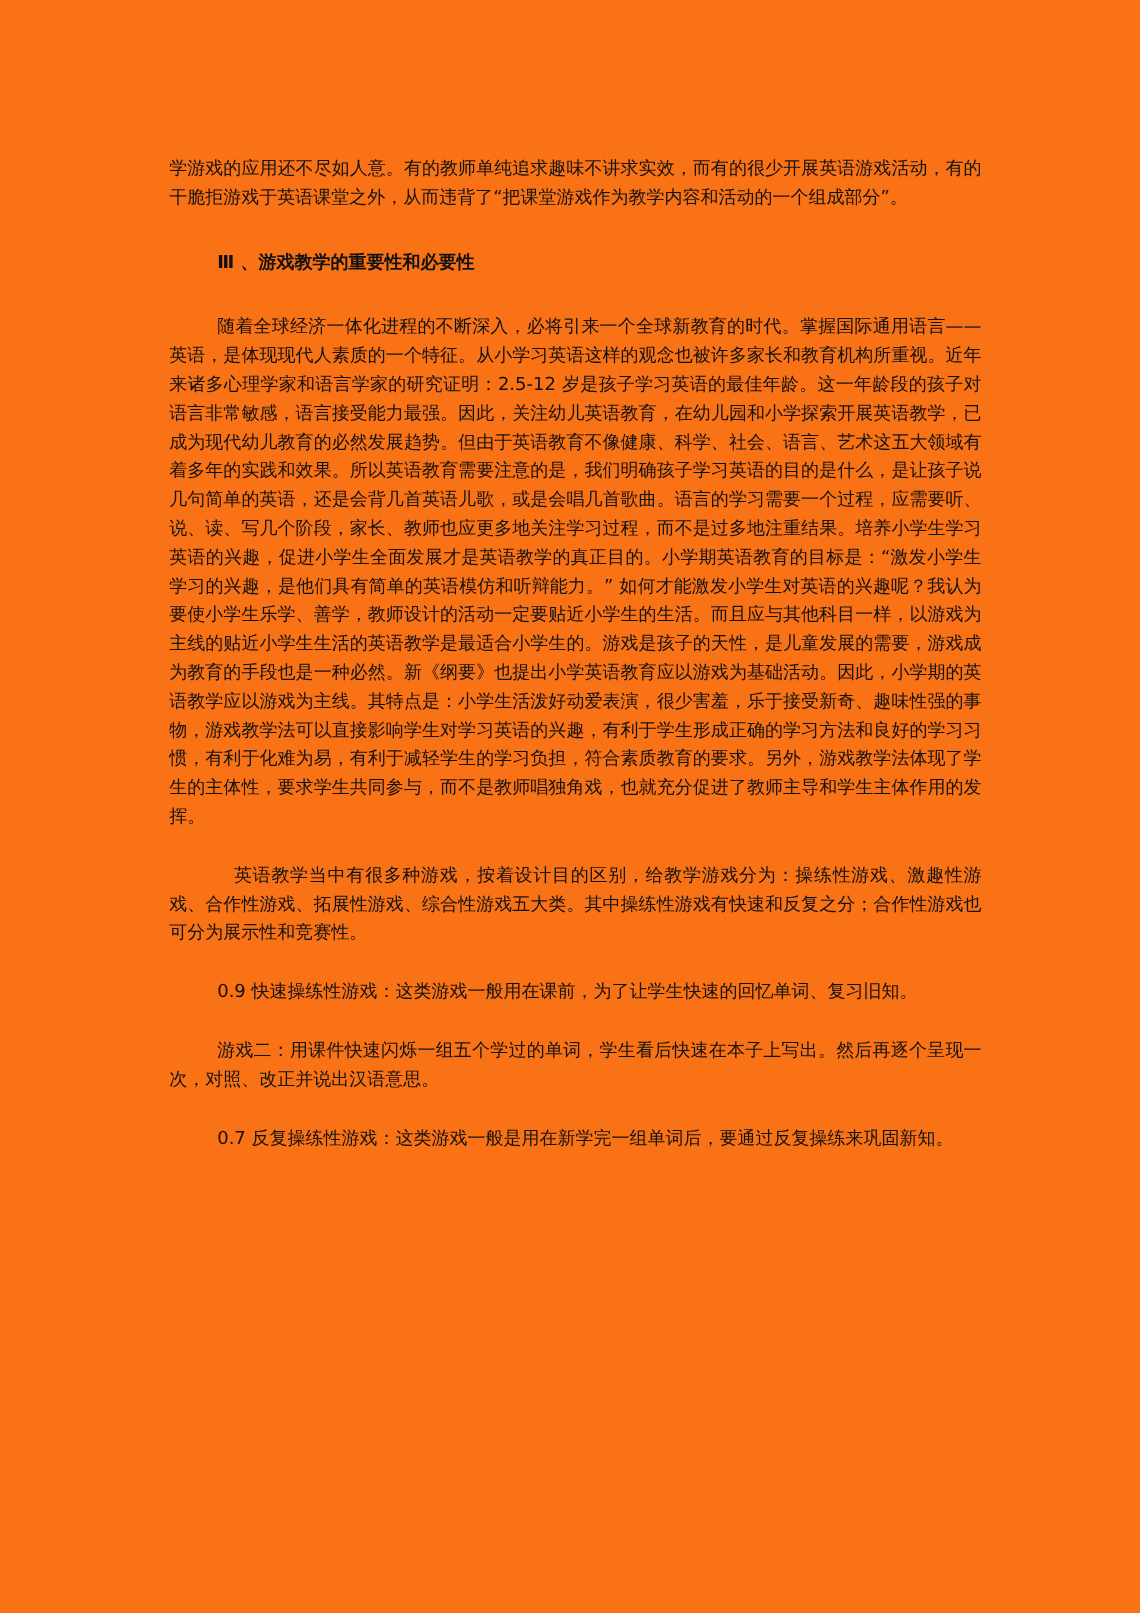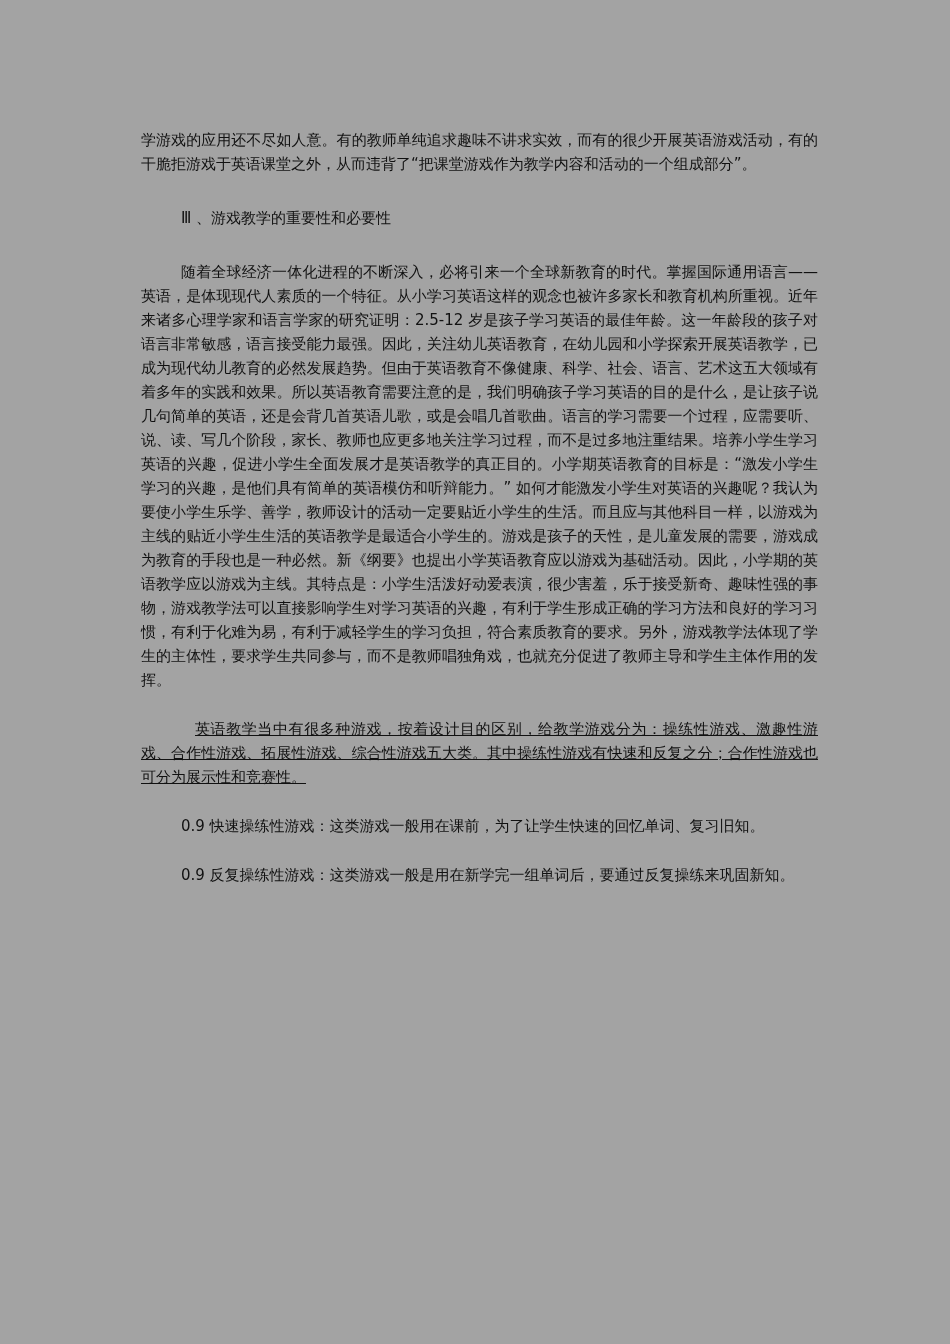--- a/index.html
+++ b/index.html
@@ -10,53 +10,53 @@
   body {
     width: 950px;
     height: 1344px;
     font-family: "DejaVu Sans", "Liberation Sans", sans-serif;
   }
   .page {
     box-sizing: border-box;
     width: 950px;
     height: 1344px;
     padding: 128px 132px 40px 141px;
-    background: #a3a3a3;
+    background: #f97316;
     overflow: hidden;
   }
   .content p {
     margin: 0 0 25px 0;
     font-size: 15px;
     line-height: 1.6;
     color: #111111;
     text-align: justify;
     word-break: break-all;
   }
   .content p.intro {
     text-indent: 0;
   }
   .content p.body {
     text-indent: 40px;
   }
   .content p.body-wide {
     text-indent: 54px;
-    text-decoration: underline;
   }
   .content p.heading {
-    font-weight: normal;
+    font-weight: bold;
     text-indent: 40px;
     margin-top: 30px;
     margin-bottom: 30px;
   }
 </style>
 </head>
 <body>
 
 <div class="page">
   <div class="content" id="doc-content">
       <p class="intro">学游戏的应用还不尽如人意。有的教师单纯追求趣味不讲求实效，而有的很少开展英语游戏活动，有的干脆拒游戏于英语课堂之外，从而违背了“把课堂游戏作为教学内容和活动的一个组成部分”。</p>
       <p class="heading">Ⅲ 、游戏教学的重要性和必要性</p>
       <p class="body">随着全球经济一体化进程的不断深入，必将引来一个全球新教育的时代。掌握国际通用语言——英语，是体现现代人素质的一个特征。从小学习英语这样的观念也被许多家长和教育机构所重视。近年来诸多心理学家和语言学家的研究证明：2.5-12 岁是孩子学习英语的最佳年龄。这一年龄段的孩子对语言非常敏感，语言接受能力最强。因此，关注幼儿英语教育，在幼儿园和小学探索开展英语教学，已成为现代幼儿教育的必然发展趋势。但由于英语教育不像健康、科学、社会、语言、艺术这五大领域有着多年的实践和效果。所以英语教育需要注意的是，我们明确孩子学习英语的目的是什么，是让孩子说几句简单的英语，还是会背几首英语儿歌，或是会唱几首歌曲。语言的学习需要一个过程，应需要听、说、读、写几个阶段，家长、教师也应更多地关注学习过程，而不是过多地注重结果。培养小学生学习英语的兴趣，促进小学生全面发展才是英语教学的真正目的。小学期英语教育的目标是：“激发小学生学习的兴趣，是他们具有简单的英语模仿和听辩能力。” 如何才能激发小学生对英语的兴趣呢？我认为要使小学生乐学、善学，教师设计的活动一定要贴近小学生的生活。而且应与其他科目一样，以游戏为主线的贴近小学生生活的英语教学是最适合小学生的。游戏是孩子的天性，是儿童发展的需要，游戏成为教育的手段也是一种必然。新《纲要》也提出小学英语教育应以游戏为基础活动。因此，小学期的英语教学应以游戏为主线。其特点是：小学生活泼好动爱表演，很少害羞，乐于接受新奇、趣味性强的事物，游戏教学法可以直接影响学生对学习英语的兴趣，有利于学生形成正确的学习方法和良好的学习习惯，有利于化难为易，有利于减轻学生的学习负担，符合素质教育的要求。另外，游戏教学法体现了学生的主体性，要求学生共同参与，而不是教师唱独角戏，也就充分促进了教师主导和学生主体作用的发挥。</p>
       <p class="body-wide">英语教学当中有很多种游戏，按着设计目的区别，给教学游戏分为：操练性游戏、激趣性游戏、合作性游戏、拓展性游戏、综合性游戏五大类。其中操练性游戏有快速和反复之分；合作性游戏也可分为展示性和竞赛性。</p>
       <p class="body">0.9 快速操练性游戏：这类游戏一般用在课前，为了让学生快速的回忆单词、复习旧知。</p>
-      <p class="body">0.9 反复操练性游戏：这类游戏一般是用在新学完一组单词后，要通过反复操练来巩固新知。</p>
+      <p class="body">游戏二：用课件快速闪烁一组五个学过的单词，学生看后快速在本子上写出。然后再逐个呈现一次，对照、改正并说出汉语意思。</p>
+      <p class="body">0.7 反复操练性游戏：这类游戏一般是用在新学完一组单词后，要通过反复操练来巩固新知。</p>
     </div>
 </div>
 
 </body></html>

